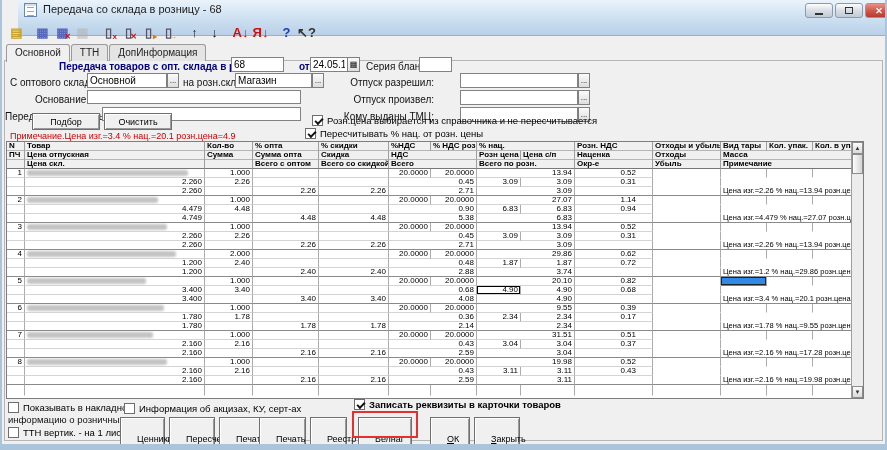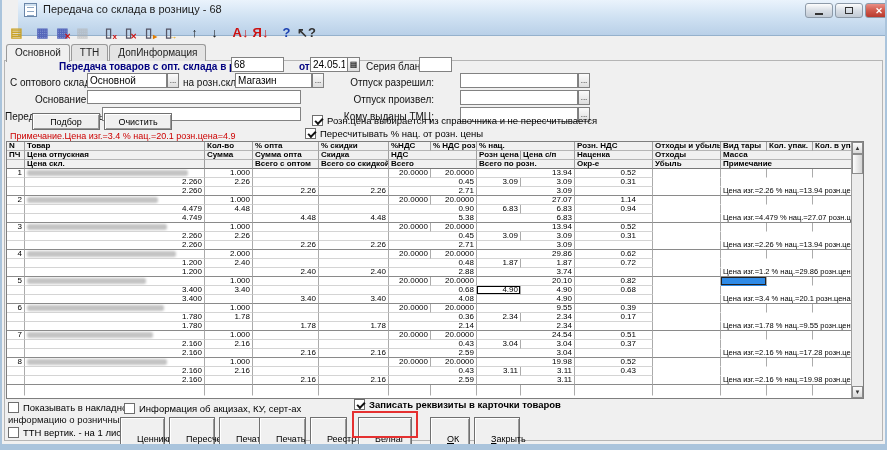--- a/index.html
+++ b/index.html
@@ -517,21 +517,21 @@
           <tr>
             <td colspan="1" class="num">7</td>
             <td colspan="1">
               <div class="blurbar" style="width: 72%;"></div>
             </td>
             <td colspan="1" class="num">1.000</td>
             <td colspan="1"></td>
             <td colspan="1"></td>
             <td colspan="1" class="num">20.0000</td>
             <td colspan="1" class="num">20.0000</td>
-            <td colspan="2" class="num">24.54</td>
+            <td colspan="2" class="num">31.51</td>
             <td colspan="1" class="num padr">0.51</td>
             <td colspan="1" class="nl"></td>
             <td colspan="1" class="nl"></td>
             <td colspan="1" class="nl"></td>
             <td colspan="1" class="nl"></td>
           </tr>
           <tr>
             <td colspan="1"></td>
             <td colspan="1" class="num">2.160</td>
             <td colspan="1" class="num">2.16</td>

